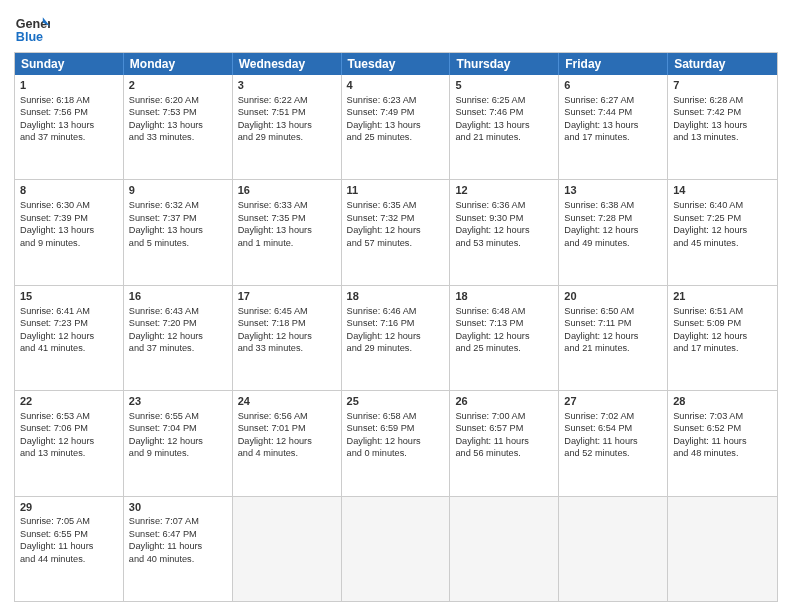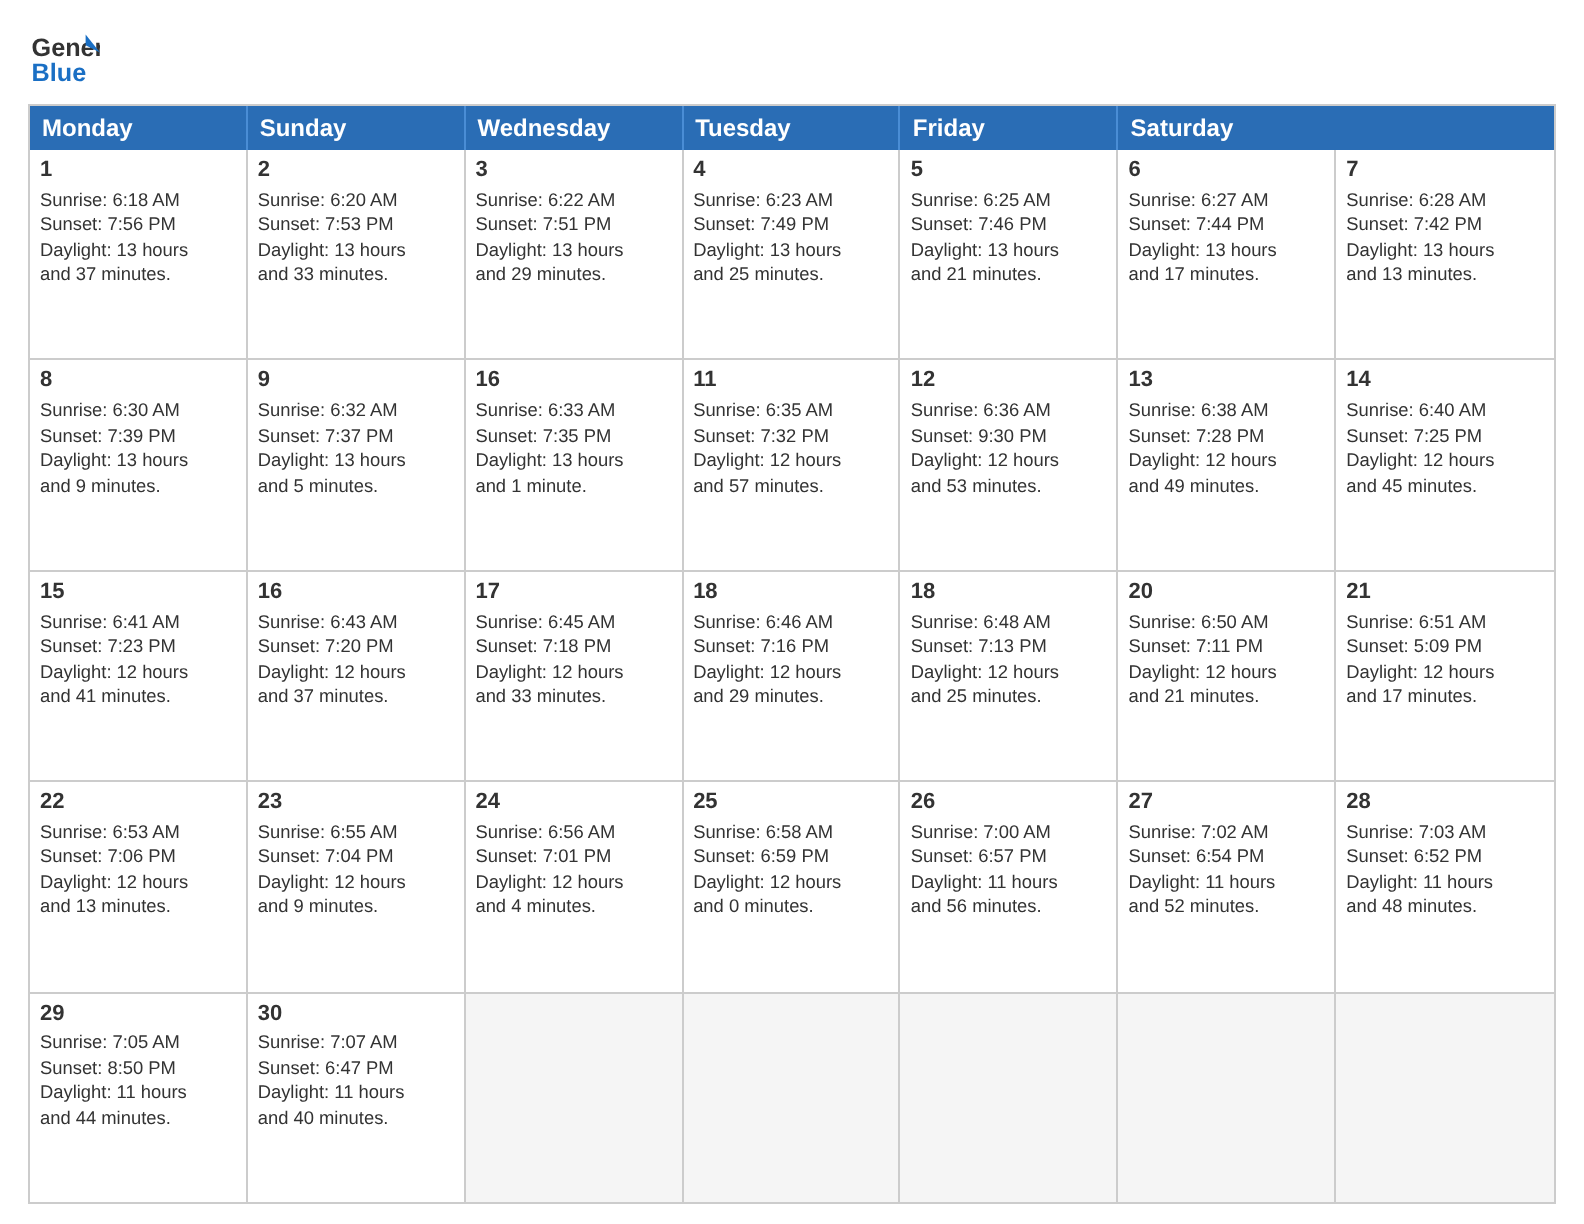--- a/index.html
+++ b/index.html
@@ -108,24 +108,25 @@
       </div>
     </div>
     <div class="title-block">
       <div class="month-title"></div>
       <div class="location"></div>
     </div>
   </div>
 
   <div class="calendar">
     <div class="cal-header">
-    <div class="cal-header-cell">Monday</div>
-        <div class="cal-header-cell">Sunday</div>
+    <div class="cal-header-cell">Sunday</div>
+        <div class="cal-header-cell">Monday</div>
         <div class="cal-header-cell">Wednesday</div>
         <div class="cal-header-cell">Tuesday</div>
+        <div class="cal-header-cell">Thursday</div>
         <div class="cal-header-cell">Friday</div>
         <div class="cal-header-cell">Saturday</div>
       </div>
     <div class="cal-body">
     <div class="cal-row">
           <div class="cal-cell">
             <div class="day-num">1</div>
             <div>Sunrise: 6:18 AM</div>
             <div>Sunset: 7:56 PM</div>
             <div>Daylight: 13 hours</div>
@@ -324,21 +325,21 @@
             <div>Sunrise: 7:03 AM</div>
             <div>Sunset: 6:52 PM</div>
             <div>Daylight: 11 hours</div>
             <div>and 48 minutes.</div>
           </div>
         </div>
         <div class="cal-row">
           <div class="cal-cell">
             <div class="day-num">29</div>
             <div>Sunrise: 7:05 AM</div>
-            <div>Sunset: 8:50 PM</div>
+            <div>Sunset: 6:55 PM</div>
             <div>Daylight: 11 hours</div>
             <div>and 44 minutes.</div>
           </div>
           <div class="cal-cell">
             <div class="day-num">30</div>
             <div>Sunrise: 7:07 AM</div>
             <div>Sunset: 6:47 PM</div>
             <div>Daylight: 11 hours</div>
             <div>and 40 minutes.</div>
           </div>

